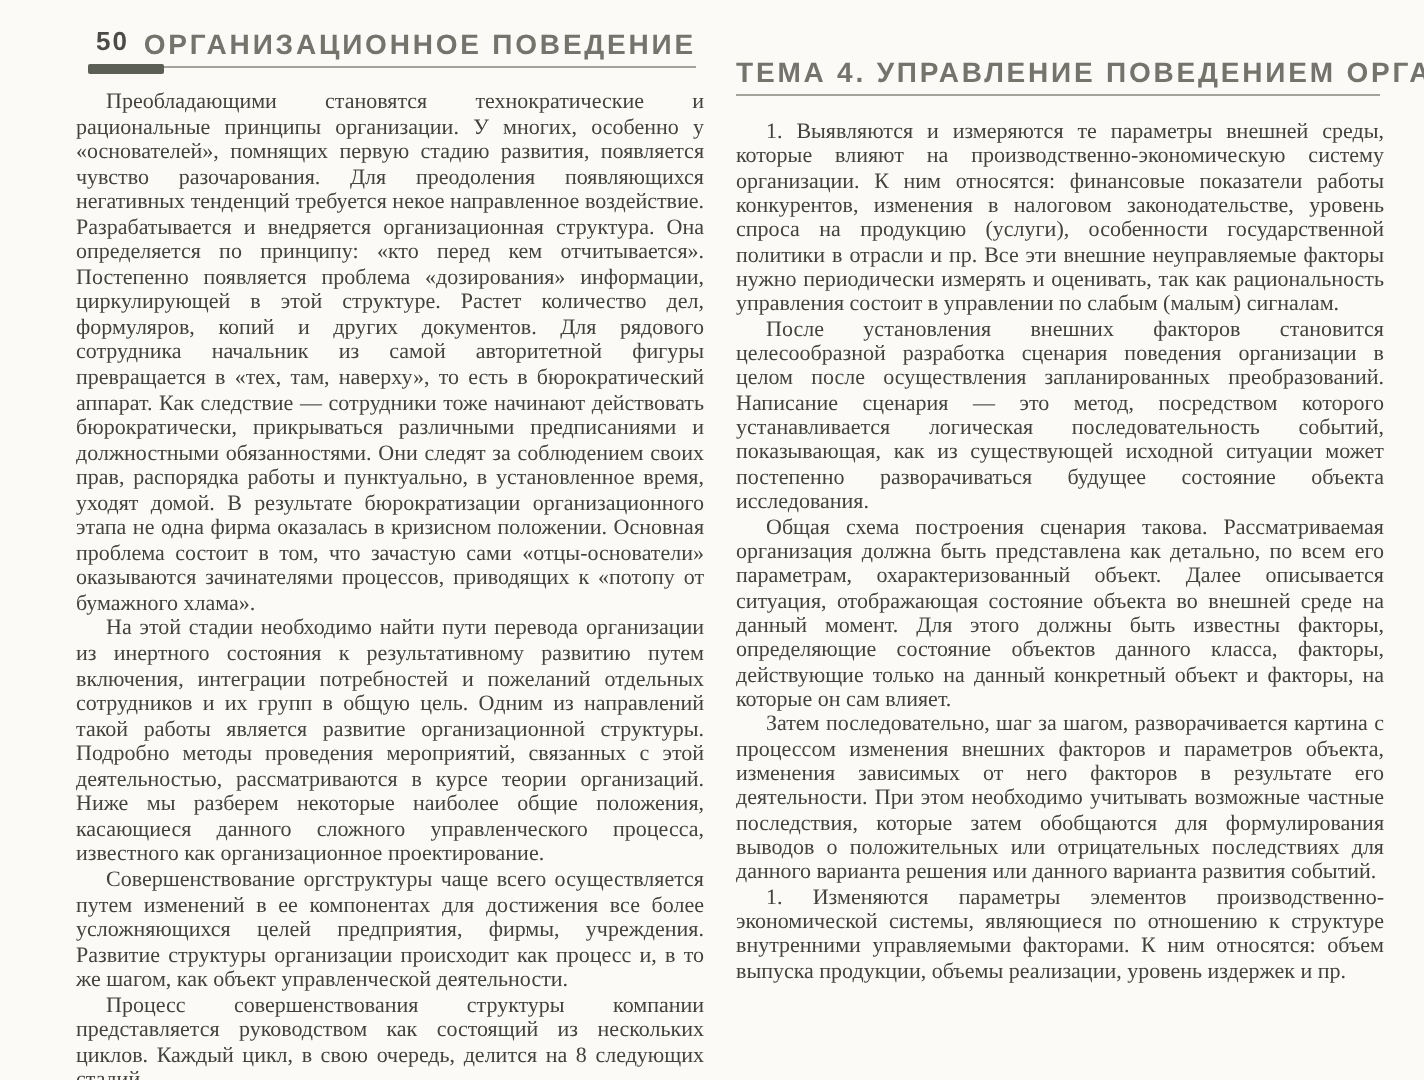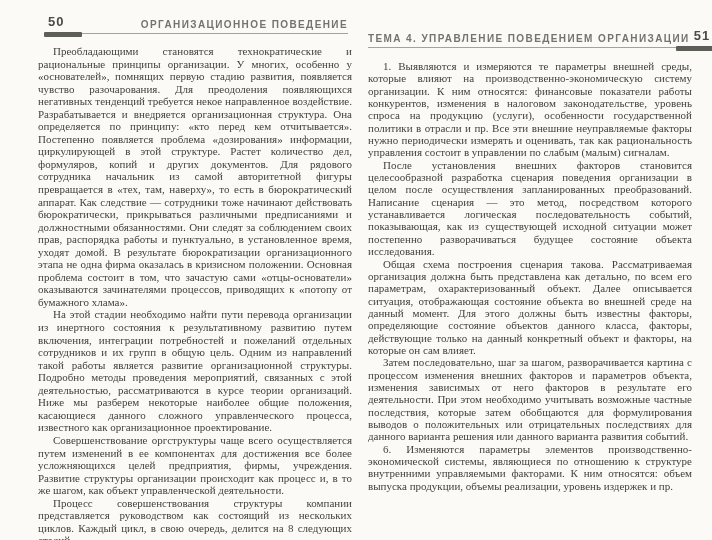--- a/index.html
+++ b/index.html
@@ -34,21 +34,21 @@
     align-items:flex-end;
     position:relative;
     border-bottom:1px solid var(--rule);
     padding-bottom:3px;
   }
   .page.left .page-header{margin-left:6px;margin-right:4px;}
   .page.right .page-header{margin-left:0;margin-right:2px;}
 
   .running-title{
     font-family:"Liberation Sans","DejaVu Sans",sans-serif;
-    font-size:10px;
+    font-size:14px;
     font-weight:bold;
     letter-spacing:1.4px;
     color:var(--header-text);
     white-space:nowrap;
   }
   .pagenum{
     font-family:"Liberation Sans","DejaVu Sans",sans-serif;
     font-size:13px;
     font-weight:bold;
     letter-spacing:1px;
@@ -109,17 +109,17 @@
       <span class="pagenum-block">
         <span class="pagenum">51</span>
         <span class="pagenum-bar"></span>
       </span>
     </header>
     <div class="body-text">
       <p>1. Выявляются и измеряются те параметры внешней среды, которые влияют на производственно-экономическую систему организации. К ним относятся: финансовые показатели работы конкурентов, изменения в налоговом законодательстве, уровень спроса на продукцию (услуги), особенности государственной политики в отрасли и пр. Все эти внешние неуправляемые факторы нужно периодически измерять и оценивать, так как рациональность управления состоит в управлении по слабым (малым) сигналам.</p>
       <p>После установления внешних факторов становится целесообразной разработка сценария поведения организации в целом после осуществления запланированных преобразований. Написание сценария — это метод, посредством которого устанавливается логическая последовательность событий, показывающая, как из существующей исходной ситуации может постепенно разворачиваться будущее состояние объекта исследования.</p>
       <p>Общая схема построения сценария такова. Рассматриваемая организация должна быть представлена как детально, по всем его параметрам, охарактеризованный объект. Далее описывается ситуация, отображающая состояние объекта во внешней среде на данный момент. Для этого должны быть известны факторы, определяющие состояние объектов данного класса, факторы, действующие только на данный конкретный объект и факторы, на которые он сам влияет.</p>
       <p>Затем последовательно, шаг за шагом, разворачивается картина с процессом изменения внешних факторов и параметров объекта, изменения зависимых от него факторов в результате его деятельности. При этом необходимо учитывать возможные частные последствия, которые затем обобщаются для формулирования выводов о положительных или отрицательных последствиях для данного варианта решения или данного варианта развития событий.</p>
-      <p>6. Изменяются параметры элементов производственно-экономической системы, являющиеся по отношению к структуре внутренними управляемыми факторами. К ним относятся: объем выпуска продукции, объемы реализации, уровень издержек и пр.</p>
+      <p>1. Изменяются параметры элементов производственно-экономической системы, являющиеся по отношению к структуре внутренними управляемыми факторами. К ним относятся: объем выпуска продукции, объемы реализации, уровень издержек и пр.</p>
     </div>
   </section>
 
 </div>
 
 </body></html>

